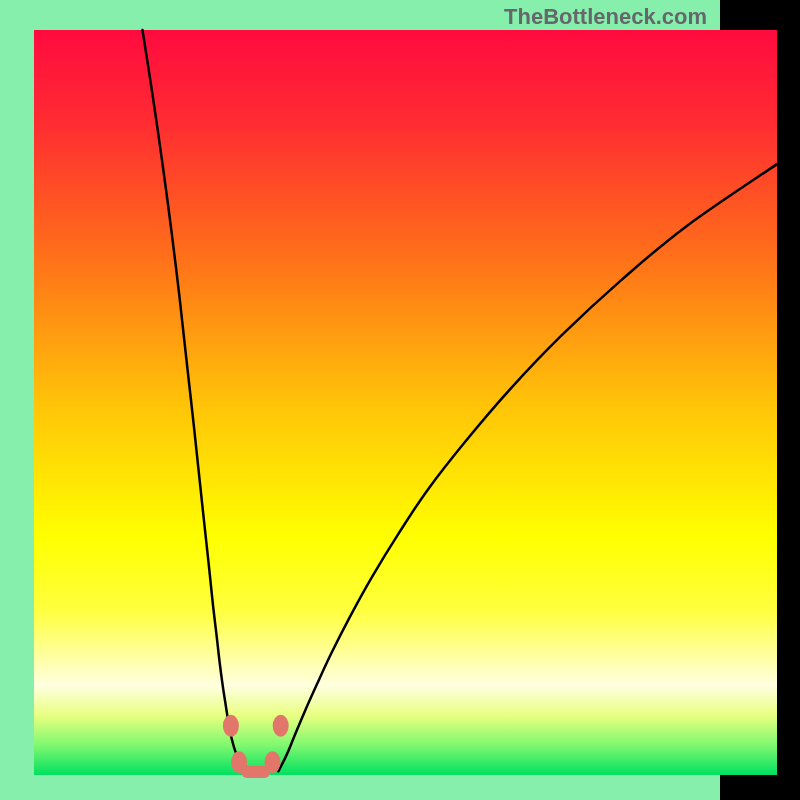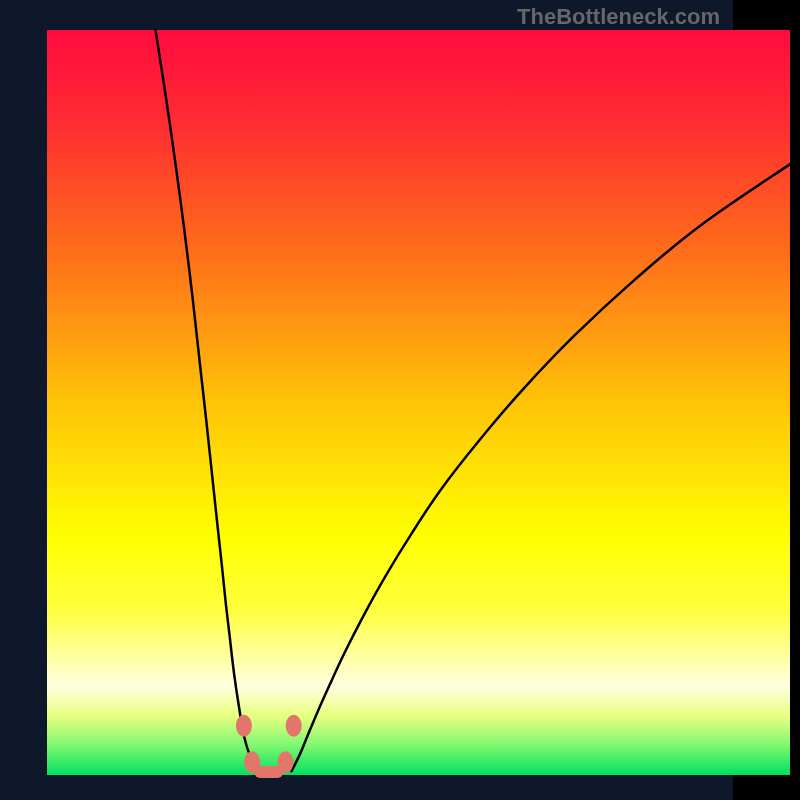--- a/index.html
+++ b/index.html
@@ -9,22 +9,21 @@
     height: 800px;
     background: #000000;
     overflow: hidden;
   }
   .frame {
     position: absolute;
     left: 0;
     top: 0;
     width: 720px;
     height: 800px;
-    background: #0f172a;
-    padding-left: 13px;
+    background: #86efac;
   }
   .watermark {
     position: absolute;
     top: 4px;
     right: 13px;
     font-family: Arial, Helvetica, sans-serif;
     font-size: 22px;
     font-weight: bold;
     color: #65676a;
     letter-spacing: 0;

